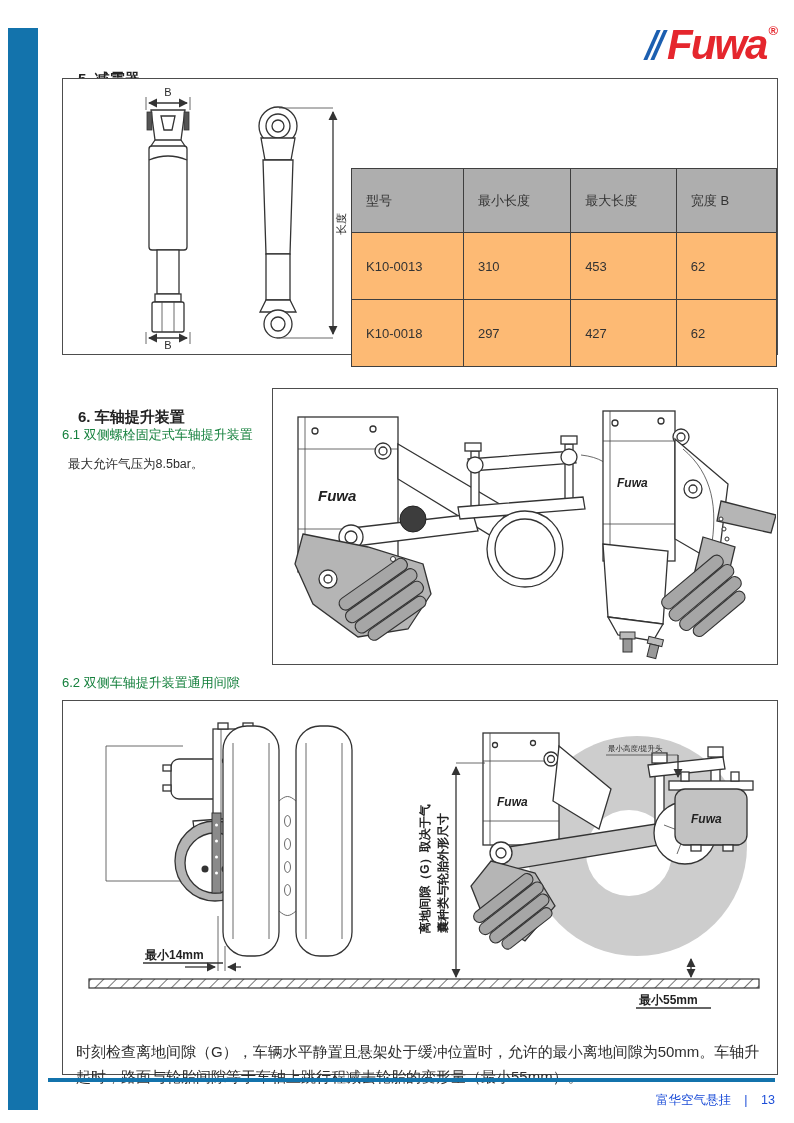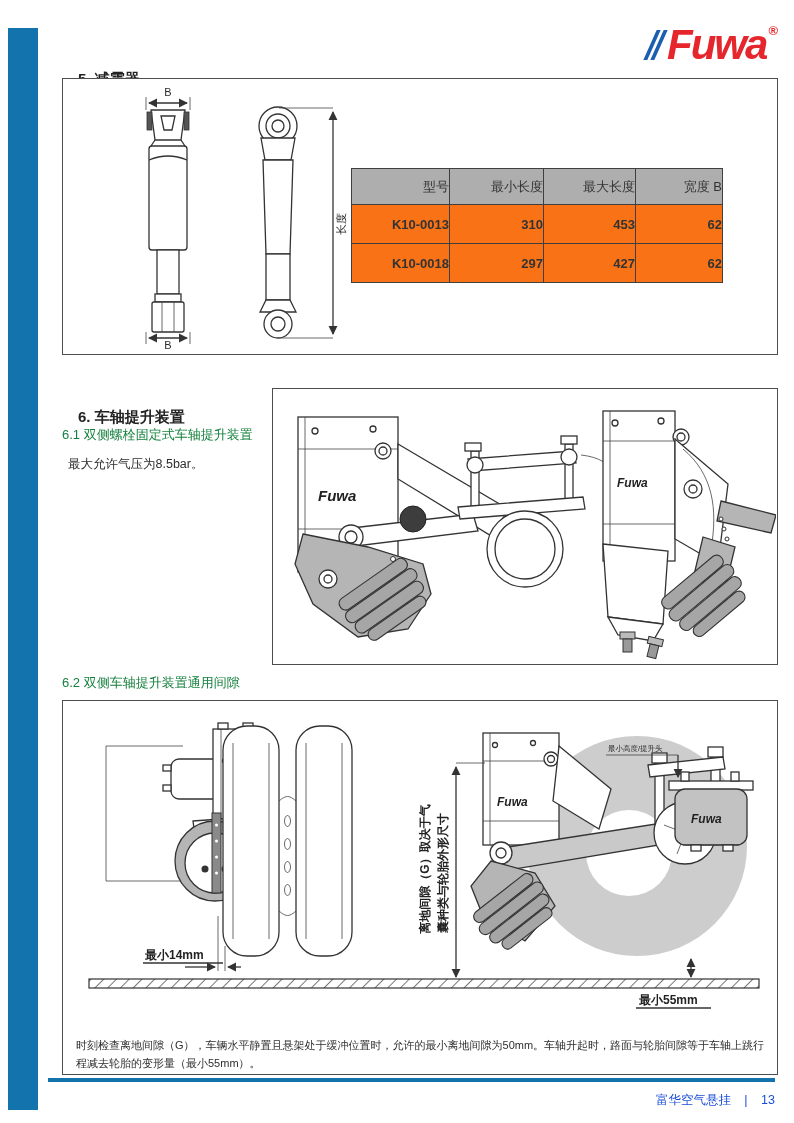--- a/index.html
+++ b/index.html
@@ -16,39 +16,39 @@
   .h-main{position:absolute;left:62px;font-size:15px;font-weight:bold;color:#222;margin:16px;}
   .h-sub{position:absolute;left:62px;font-size:13px;color:#15803d;margin:0;font-weight:normal;}
   .p-note{position:absolute;left:68px;font-size:12.5px;color:#2e2e2e;margin:0;}
   
   .frame{position:absolute;border:1.5px solid #4d4d4d;background:#fff;box-sizing:border-box;}
   #box5{left:62px;top:78px;width:716px;height:277px;}
   #box61{left:272px;top:388px;width:506px;height:277px;}
   #box62{left:62px;top:700px;width:716px;height:375px;}
   
   .spec-table{position:absolute;left:288px;top:89px;border-collapse:collapse;table-layout:fixed;}
-  .spec-table th,.spec-table td{border:1.4px solid #3f3f3f;text-align:right;font-size:13px;color:#333;padding:0;}
+  .spec-table th,.spec-table td{border:1.4px solid #3f3f3f;text-align:left;font-size:13px;color:#333;padding:14px;}
   .spec-table th{background:#aeaeae;font-weight:normal;height:35px;}
-  .spec-table td{height:38px;background:#f97316;font-weight:bold;}
+  .spec-table td{height:38px;background:#fdba74;}
   .c0{width:97px;}.c1{width:93px;}.c2{width:91px;}.c3{width:86px;}
   
   svg{position:absolute;}
   svg text{font-family:"Liberation Sans","DejaVu Sans",sans-serif;fill:#2b2b2b;}
   .ln{stroke:#333;fill:none;stroke-width:1.3;}
   .thin{stroke:#444;fill:none;stroke-width:0.8;}
   .wh{fill:#fff;stroke:#333;stroke-width:1.3;}
   .gy{fill:#b5b5b5;stroke:#333;stroke-width:1.3;}
   .gy2{fill:#a6a6a6;stroke:#333;stroke-width:1.1;}
   .dk{fill:#555;stroke:#333;stroke-width:0.8;}
   .dimtxt{font-size:11px;}
   .lbl{font-size:12px;font-weight:bold;fill:#222;}
   .fuwa-mark{font-size:15px;font-weight:bold;font-style:italic;fill:#222;}
   .fuwa-mark-sm{font-size:12px;font-weight:bold;font-style:italic;fill:#222;}
   
-  .box-note{position:absolute;left:13px;top:324px;width:692px;font-size:11px;line-height:1.65;color:#2e2e2e;}
+  .box-note{position:absolute;left:13px;top:324px;width:692px;font-size:15px;line-height:1.65;color:#2e2e2e;}
   
   .footer-rule{position:absolute;left:48px;top:1078px;width:727px;height:4px;background:#1373ac;}
   .footer{position:absolute;right:19px;top:1092px;font-size:12.5px;color:#1d4ed8;}
   .footer .sep{margin:0 10px;}
 </style>
 </head>
 <body>
 
 <div class="page">
   <div class="accent-bar"></div>

